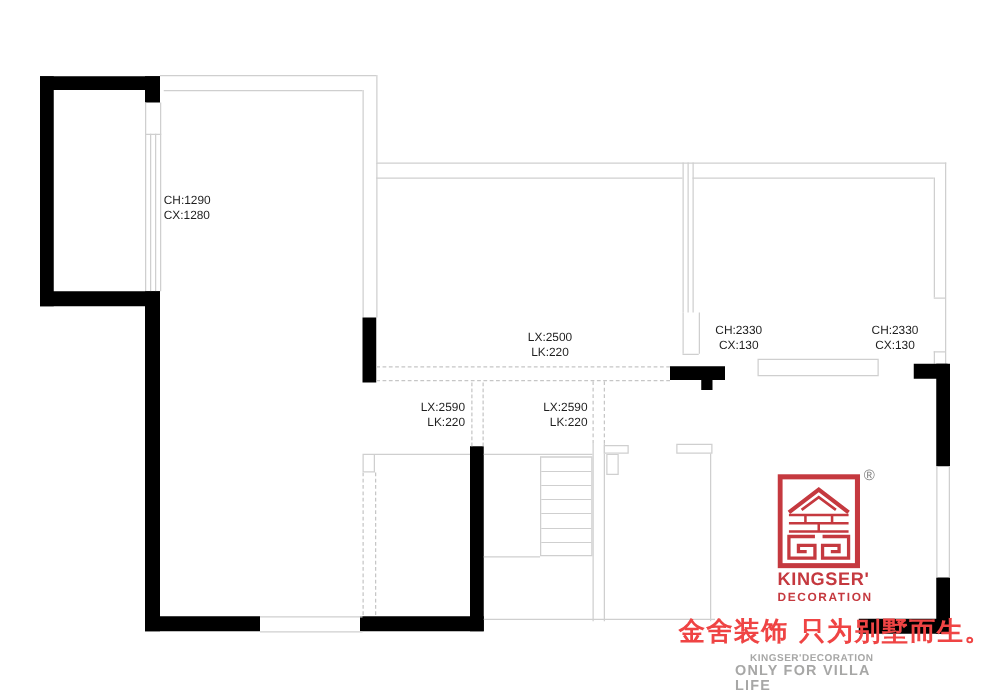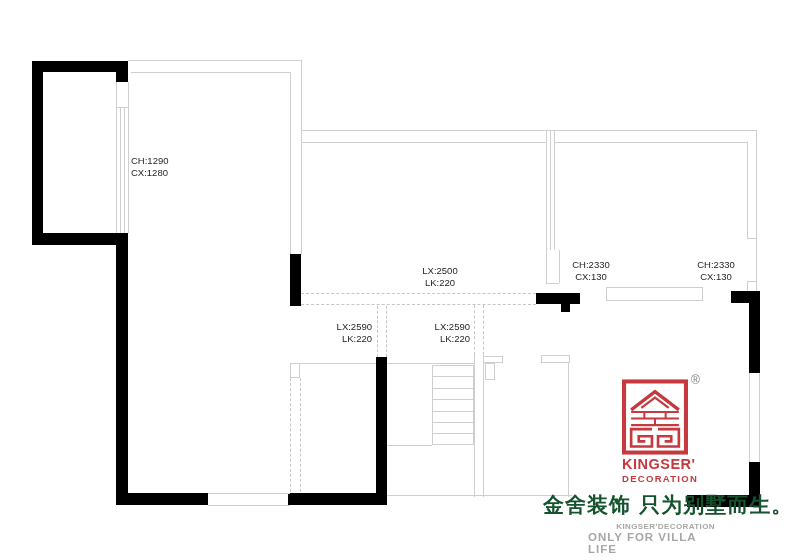--- a/index.html
+++ b/index.html
@@ -25,23 +25,23 @@
   .stairs{
     position:absolute;left:432px;top:365px;width:42px;height:80px;box-sizing:border-box;
     border:1px solid #cfcfcf;
     background:repeating-linear-gradient(to bottom,#ffffff 0px,#ffffff 10.4px,#cfcfcf 10.4px,#cfcfcf 11.4px);
   }
   
   .logo-wrap{position:absolute;left:622px;top:379px;width:66px;height:76px;}
   .regmark{position:absolute;left:691px;top:373px;font-size:12px;color:#7e7e7e;}
   .brand-name{position:absolute;left:622px;top:456px;width:80px;font-size:14.5px;font-weight:bold;letter-spacing:.5px;color:#c5393f;}
   .brand-sub{position:absolute;left:622px;top:473px;width:80px;font-size:9.5px;font-weight:bold;letter-spacing:1.3px;color:#c5393f;}
-  .slogan{position:absolute;left:543px;top:491px;font-size:21px;font-weight:bold;color:#14532d;
+  .slogan{position:absolute;left:543px;top:491px;font-size:21px;font-weight:bold;color:#ef4444;
     font-family:"DejaVu Serif","Liberation Serif",serif;white-space:nowrap;letter-spacing:1px;}
-  .footer1{position:absolute;left:600px;top:522px;width:115px;text-align:right;font-size:8px;font-weight:bold;letter-spacing:.4px;color:#a7a7a6;}
+  .footer1{position:absolute;left:600px;top:522px;width:115px;text-align:left;font-size:8px;font-weight:bold;letter-spacing:.4px;color:#a7a7a6;}
   .footer2{position:absolute;left:588px;top:531px;width:139px;text-align:left;font-size:11.5px;font-weight:bold;letter-spacing:1px;color:#a7a7a6;}
 </style>
 </head>
 <body>
 
 <div id="canvas">
 
   <div class="tl" style="left:128px;top:60px;width:173px;height:1px;"></div>
   <div class="tl" style="left:301px;top:60px;width:1px;height:70px;"></div>
   <div class="tl" style="left:301px;top:130px;width:456px;height:1px;"></div>

